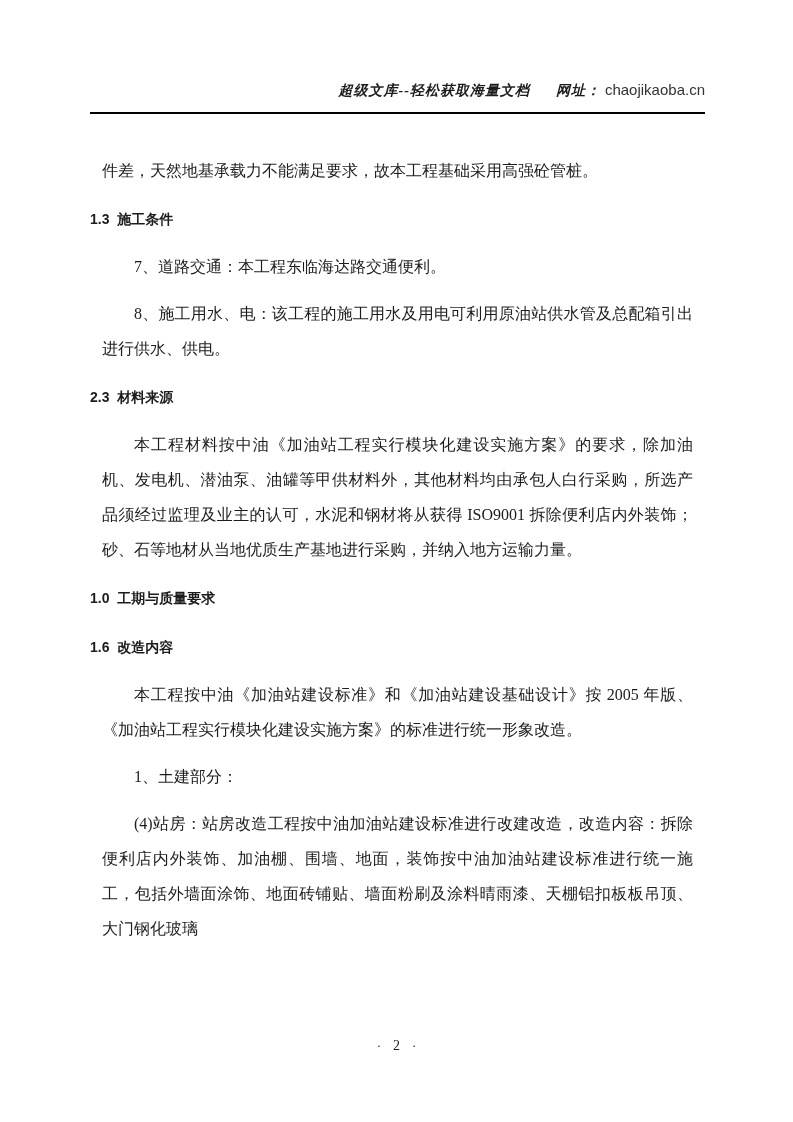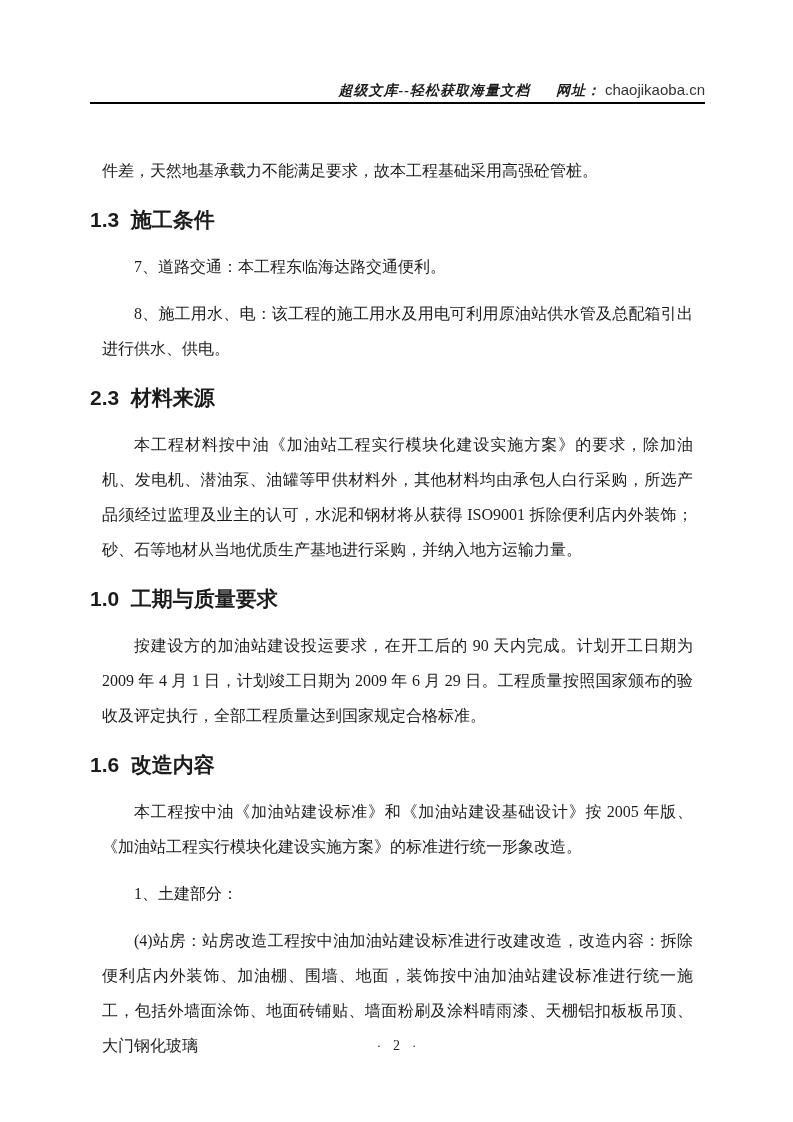--- a/index.html
+++ b/index.html
@@ -10,21 +10,21 @@
     color:#1c1c1c;
     font-family:"Liberation Serif","DejaVu Serif",serif;
     overflow:hidden;
   }
   .header {
     position:absolute;
     top:80px; left:90px; width:615px;
     text-align:right;
     font-size:14px;
     line-height:20px;
-    padding-bottom:1px;
+    padding-bottom:11px;
     border-bottom:2px solid #000;
   }
   .header .slogan {
     font-style:italic;
     font-weight:600;
     letter-spacing:1px;
   }
   .header .url-label {
     font-style:italic;
     font-weight:600;
@@ -47,21 +47,21 @@
     font-size:16px;
     line-height:35px;
     text-align:justify;
     white-space:pre-wrap;
   }
   .para.indent { text-indent:32px; }
   .heading {
     margin:14px 0 4px 0;
     font-family:"Liberation Sans","DejaVu Sans",sans-serif;
     font-weight:bold;
-    font-size:21px;
+    font-size:14px;
     line-height:35px;
     white-space:pre-wrap;
     text-align:left;
   }
   .footer {
     position:absolute;
     top:1036px; left:0; width:793px;
     text-align:center;
     font-size:14px;
     line-height:20px;
@@ -79,21 +79,20 @@
   </div>
 
   <div class="main">
     <p class="para">件差，天然地基承载力不能满足要求，故本工程基础采用高强砼管桩。</p>
     <h2 class="heading">1.3  施工条件</h2>
     <p class="para indent">7、道路交通：本工程东临海达路交通便利。</p>
     <p class="para indent">8、施工用水、电：该工程的施工用水及用电可利用原油站供水管及总配箱引出进行供水、供电。</p>
     <h2 class="heading">2.3  材料来源</h2>
     <p class="para indent">本工程材料按中油《加油站工程实行模块化建设实施方案》的要求，除加油机、发电机、潜油泵、油罐等甲供材料外，其他材料均由承包人白行采购，所选产品须经过监理及业主的认可，水泥和钢材将从获得 ISO9001 拆除便利店内外装饰；砂、石等地材从当地优质生产基地进行采购，并纳入地方运输力量。</p>
     <h2 class="heading">1.0  工期与质量要求</h2>
-    <p class="para indent">按建设方的加油站建设投运要求，在开工后的 90 天内完成。计划开工日期为 2009 年 4 月 1 日，计划竣工日期为 2009 年 6 月 29 日。工程质量按照国家颁布的验收及评定执行，全部工程质量达到国家规定合格标准。</p>
     <h2 class="heading">1.6  改造内容</h2>
     <p class="para indent">本工程按中油《加油站建设标准》和《加油站建设基础设计》按 2005 年版、《加油站工程实行模块化建设实施方案》的标准进行统一形象改造。</p>
     <p class="para indent">1、土建部分：</p>
     <p class="para indent">(4)站房：站房改造工程按中油加油站建设标准进行改建改造，改造内容：拆除便利店内外装饰、加油棚、围墙、地面，装饰按中油加油站建设标准进行统一施工，包括外墙面涂饰、地面砖铺贴、墙面粉刷及涂料晴雨漆、天棚铝扣板板吊顶、大门钢化玻璃</p>
   </div>
 
   <div class="footer">
     <span class="dot">·</span><span class="num">2</span><span class="dot">·</span>
   </div>
 

